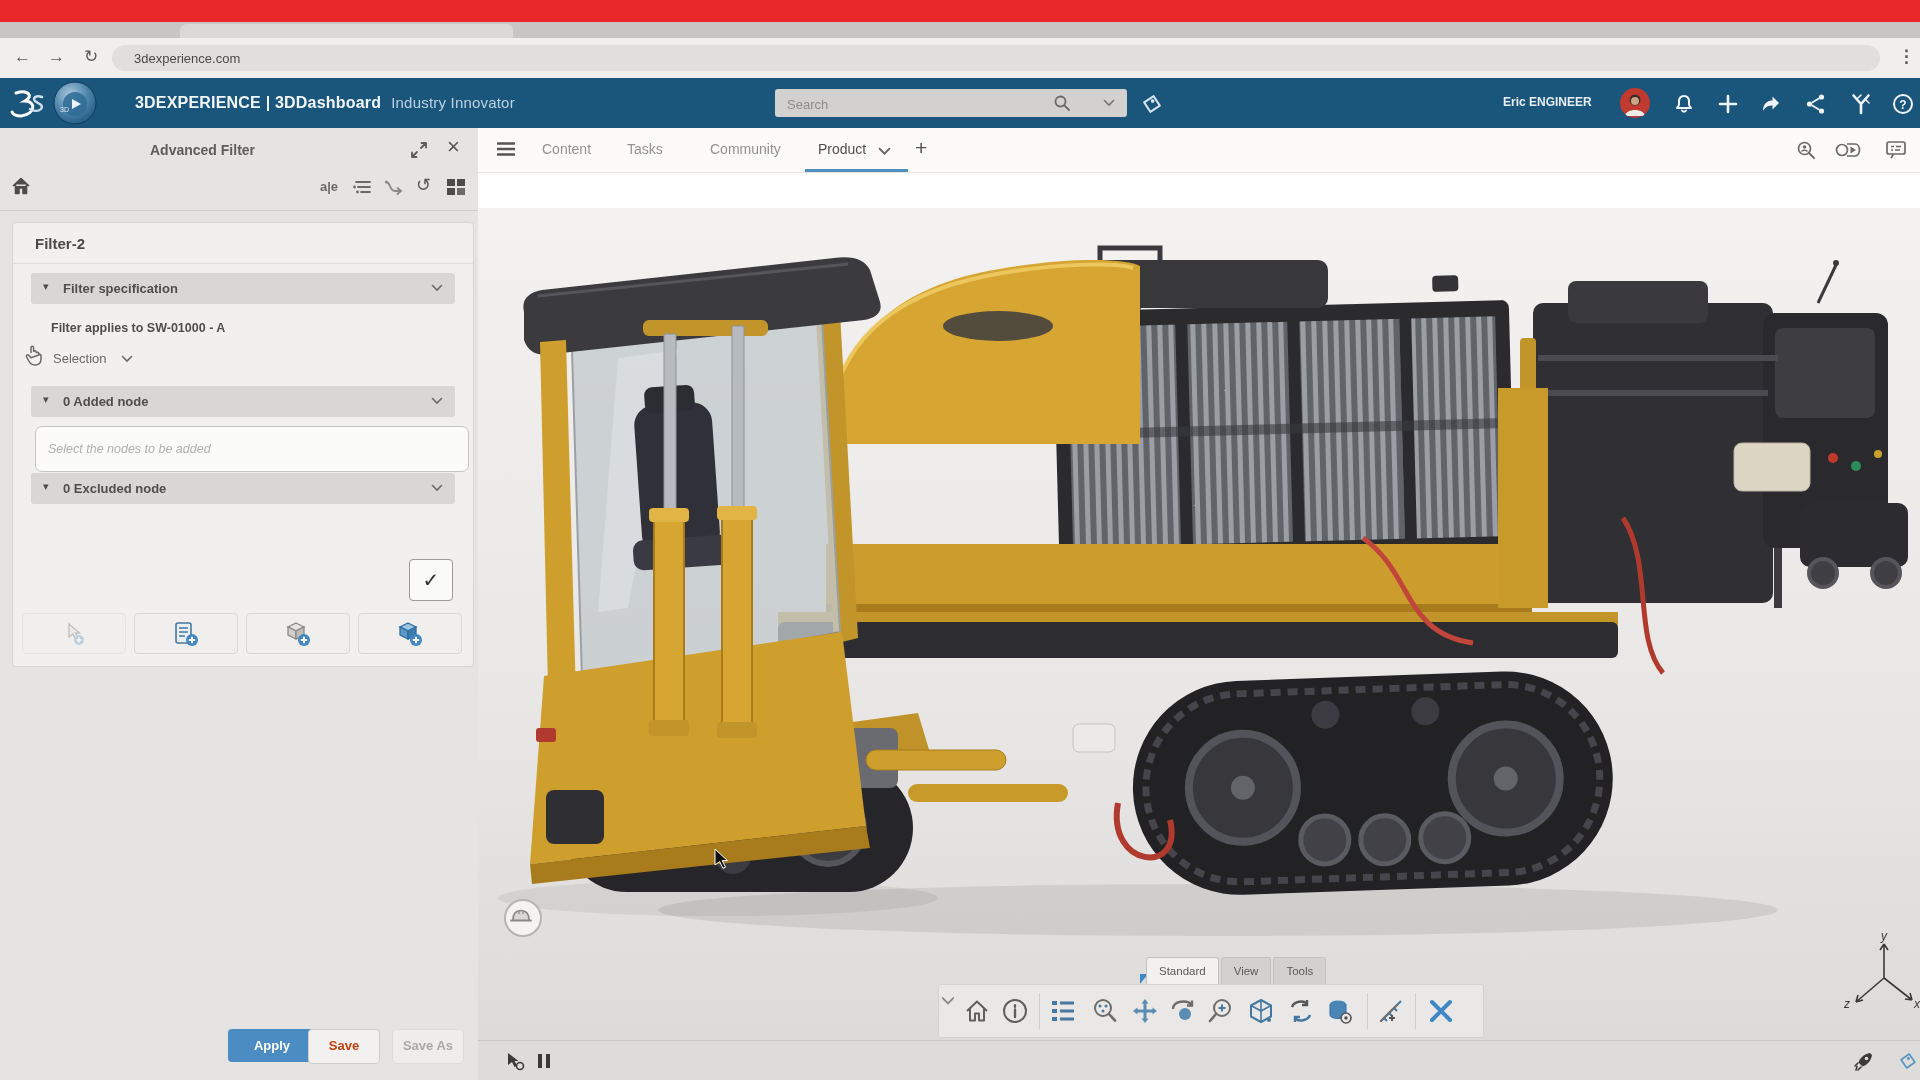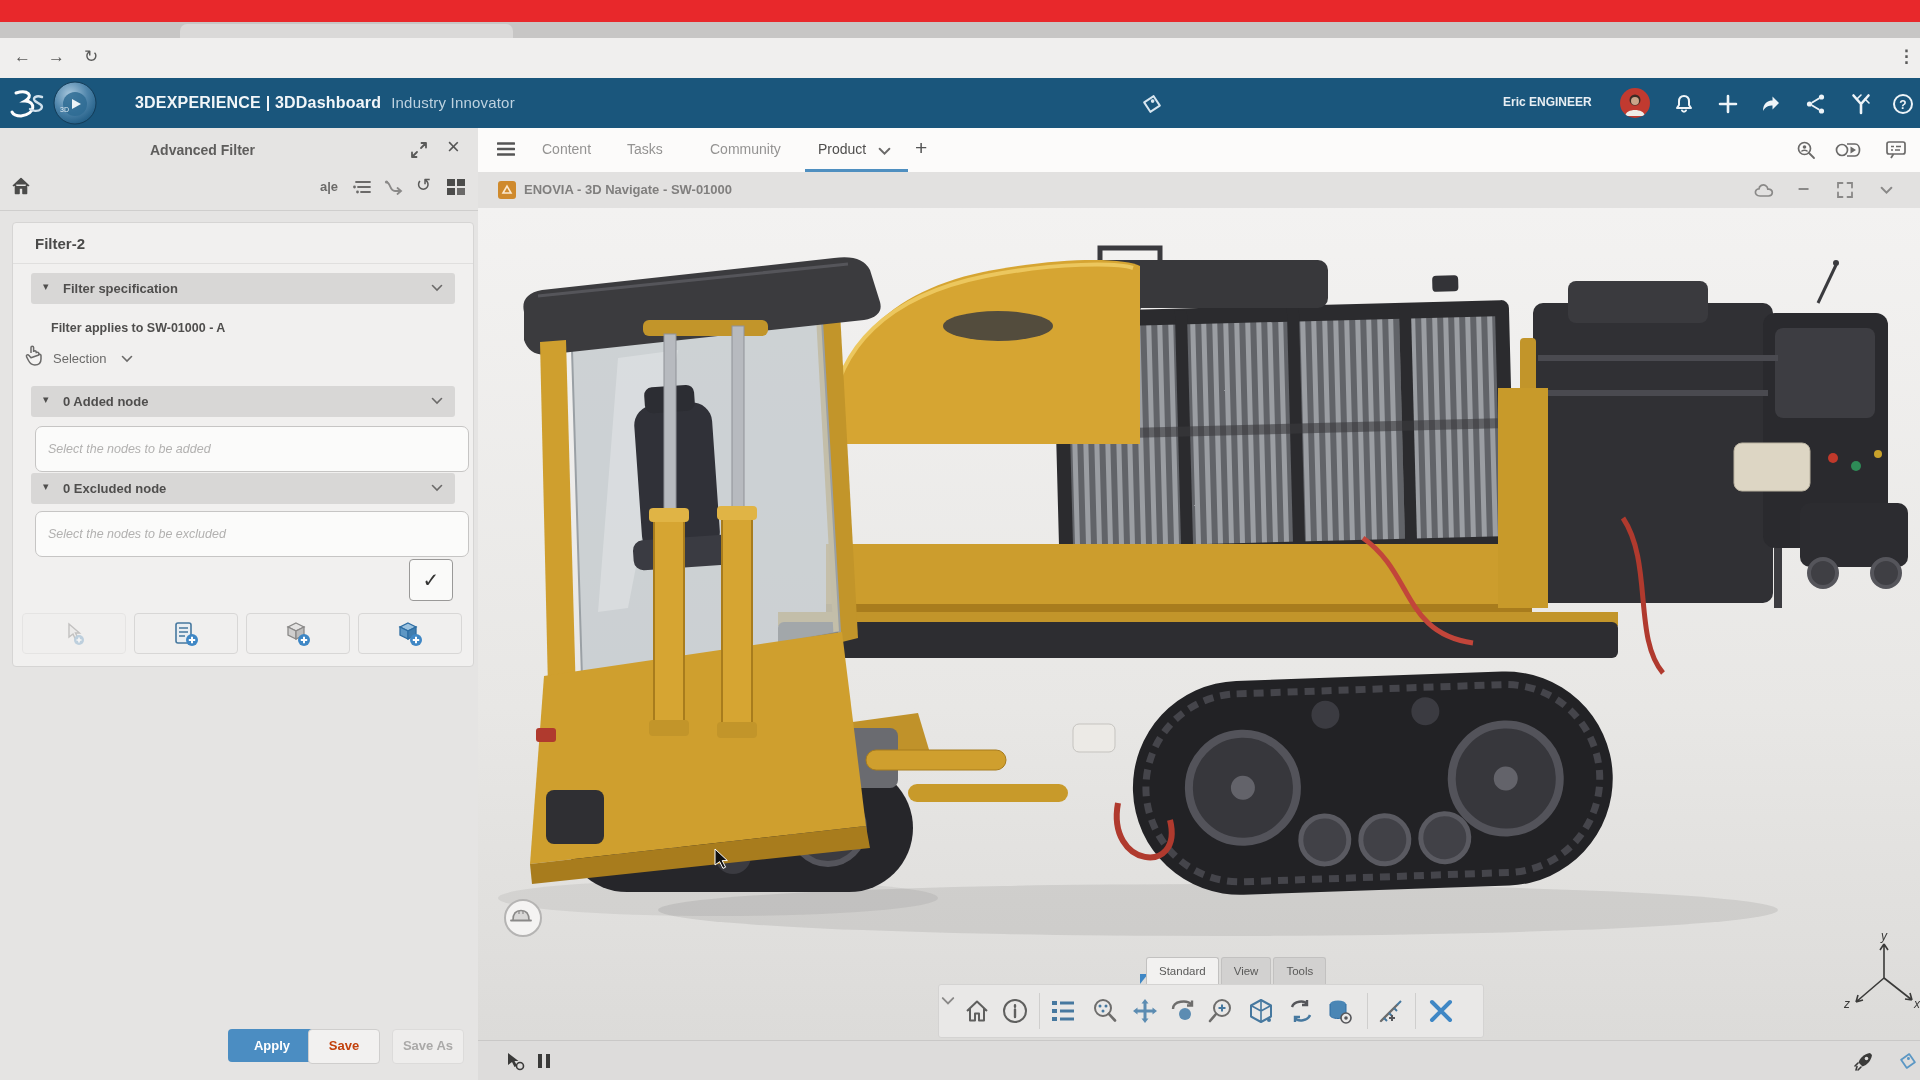--- a/index.html
+++ b/index.html
@@ -84,20 +84,23 @@
 
   <div class="abs rec-bar"></div>
 
   <div class="abs tabstrip"></div>
   <div class="abs btab"></div>
 
   <div class="abs browserbar">
     <span class="navglyph" style="left:14px">←</span>
     <span class="navglyph" style="left:48px">→</span>
     <span class="navglyph" style="left:84px">↻</span>
+    <div class="urlpill">
+      <span class="urltext">3dexperience.com</span>
+    </div>
     <span class="navglyph" style="left:1898px;font-weight:bold">⋮</span>
   </div>
 
   <div class="abs appheader">
     <svg style="position:absolute;left:8px;top:10px" width="40" height="32" viewBox="0 0 40 32">
       <path d="M8 5 C20 1 26 8 17 13 C28 13 28 26 13 28 C8 28 5 26 4 24" fill="none" stroke="#fdfdfd" stroke-width="3" stroke-linecap="round"></path>
       <path d="M34 9 C28 7 24 10 27 13 C31 16 36 17 33 21 C30 24 24 23 22 21" fill="none" stroke="#cfe0ec" stroke-width="2.4" stroke-linecap="round"></path>
     </svg>
     <svg style="position:absolute;left:52px;top:2px" width="46" height="46" viewBox="0 0 46 46">
       <defs>
@@ -109,20 +112,31 @@
       </defs>
       <circle cx="23" cy="23" r="21" fill="url(#cmp)" stroke="#133c58" stroke-width="1"></circle>
       <circle cx="23" cy="24" r="12" fill="#2e6b93" opacity="0.85"></circle>
       <path d="M20 19 L29 24 L20 29 Z" fill="#eef4f8"></path>
       <text x="8" y="32" font-size="7" fill="#dde9f1" font-family="Liberation Sans, sans-serif">3D</text>
     </svg>
     <div class="brand">
       <span>3DEXPERIENCE | 3DDashboard</span><span class="ctx">Industry Innovator</span>
     </div>
 
+    <div class="searchwrap">
+      <input type="text" placeholder="Search" style="">
+      <svg style="position:absolute;right:56px;top:5px" width="18" height="18" viewBox="0 0 18 18">
+        <circle cx="7.5" cy="7.5" r="5" fill="none" stroke="#6b6a69" stroke-width="1.8"></circle>
+        <path d="M11.3 11.3 L16 16" stroke="#6b6a69" stroke-width="1.8" stroke-linecap="round"></path>
+      </svg>
+      <svg style="position:absolute;right:12px;top:10px" width="12" height="8" viewBox="0 0 12 8">
+        <path d="M1.5 1.5 L6 6 L10.5 1.5" fill="none" stroke="#77767" stroke-width="1.6" stroke-linecap="round"></path>
+        <path d="M1.5 1.5 L6 6 L10.5 1.5" fill="none" stroke="#767574" stroke-width="1.6" stroke-linecap="round"></path>
+      </svg>
+    </div>
     <svg class="hicon" style="left:1140px" width="24" height="24" viewBox="0 0 24 24">
       <path d="M4 12 L12 4 L20 12 L12 20 Z" fill="none" stroke="#d8e6f0" stroke-width="2" stroke-linejoin="round" transform="rotate(12 12 12)"></path>
       <circle cx="12" cy="9" r="1.8" fill="#d8e6f0" transform="rotate(12 12 12)"></circle>
     </svg>
 
     <span class="username">Eric ENGINEER</span>
     <div class="avatar">
       <svg width="30" height="30" viewBox="0 0 30 30">
         <circle cx="15" cy="12" r="5.5" fill="#3d2b24"></circle>
         <path d="M5 28 C6 20 24 20 25 28 Z" fill="#f0ece8"></path>
@@ -216,21 +230,20 @@
       </div>
       <input class="nodeinput" style="top: 203px;" placeholder="Select the nodes to be added">
 
       <div class="sectionbar" style="top:250px">
         <span class="tri">▾</span>
         <span class="slabel">0 Excluded node</span>
         <svg class="chev" width="12" height="8" viewBox="0 0 12 8">
           <path d="M1.5 1.5 L6 6 L10.5 1.5" fill="none" stroke="currentColor" stroke-width="1.6" stroke-linecap="round"></path>
         </svg>
       </div>
-      <input class="nodeinput" style="top: 288px;" placeholder="Select the nodes to be excluded">
 
       <div class="checkbtn">✓</div>
 
       <div class="cardbtn" style="left:9px;opacity:.45">
         <svg width="26" height="26" viewBox="0 0 26 26">
           <path d="M8 3 L8 16 L12 13 L14.5 18.5 L17 17.3 L14.5 12 L18.5 12 Z" fill="#e8e7e6" stroke="#8a8988" stroke-width="1.4"></path>
           <circle cx="18" cy="19" r="5" fill="#7fa8c9"></circle>
             <path d="M18 16.5 V21.5 M15.5 19 H20.5" stroke="#fff" stroke-width="1.6"></path>
         </svg>
       </div>
@@ -294,38 +307,20 @@
         <path d="M12 4 H20 C23 4 24.5 7 24.5 10 C24.5 13 23 16 20 16 H12" fill="none" stroke="#6b6a69" stroke-width="1.7"></path>
         <path d="M15.5 6.5 L21 10 L15.5 13.5 Z" fill="#6b6a69"></path>
       </svg>
       <svg class="ticon" style="left:1408px;top:13px" width="20" height="18" viewBox="0 0 20 18">
         <rect x="1" y="1" width="18" height="12" rx="2" fill="none" stroke="#6b6a69" stroke-width="1.7"></rect>
         <path d="M5 17 L7.5 13" stroke="#6b6a69" stroke-width="1.7"></path>
         <path d="M5 5.5 H8 M10 5.5 H15 M5 9 H7 M9 9 H14" stroke="#6b6a69" stroke-width="1.5"></path>
       </svg>
     </div>
 
-    <div class="widgetbar">
-      <div class="orangeicon">
-        <svg width="18" height="18" viewBox="0 0 18 18">
-            <path d="M5 12 L9 5 L13 12 Z" fill="none" stroke="#fbe9cf" stroke-width="1.6"></path>
-          </svg>
-      </div>
-      <span class="wtitle">ENOVIA - 3D Navigate - SW-01000</span>
-      <svg class="wctl" style="left:1275px" width="24" height="20" viewBox="0 0 24 20">
-        <path d="M7 16 C3.5 16 2 13.5 2.5 11.5 C3 9.5 5 8.8 6 9 C6 5.5 10 4 12.5 5.5 C14.3 6.6 14.8 8.2 14.8 9.2 C17.5 8.8 19.5 10.5 19.3 12.7 C19.1 14.8 17.3 16 15.5 16 Z" fill="none" stroke="#8a8988" stroke-width="1.7" stroke-linejoin="round"></path>
-      </svg>
-      <span class="wctl" style="left:1320px;top:4px;font-size:20px;font-weight:bold">–</span>
-      <svg class="wctl" style="left:1358px;top:9px" width="18" height="18" viewBox="0 0 18 18">
-        <path d="M6.5 2 H2 V6.5 M11.5 2 H16 V6.5 M6.5 16 H2 V11.5 M11.5 16 H16 V11.5" fill="none" stroke="#8a8988" stroke-width="1.8" stroke-linecap="round"></path>
-      </svg>
-      <svg class="wctl" style="left:1402px;top:14px" width="13" height="9" viewBox="0 0 12 8">
-        <path d="M1.5 1.5 L6 6 L10.5 1.5" fill="none" stroke="#8a8988" stroke-width="1.8" stroke-linecap="round"></path>
-      </svg>
-    </div>
 
     <div class="viewport">
 
       <svg width="1442" height="832" viewBox="0 0 1442 832">
         <defs>
           <pattern id="slats" width="11" height="10" patternUnits="userSpaceOnUse">
             <rect width="11" height="10" fill="#616368"></rect>
               <rect width="5" height="10" fill="#9b9ea3"></rect>
           </pattern>
         </defs>

